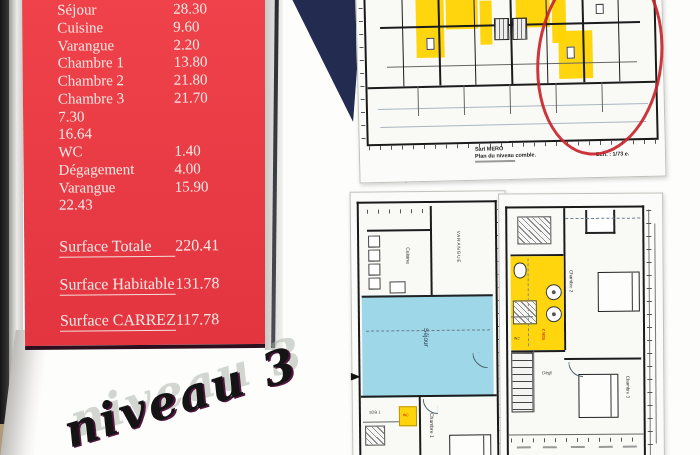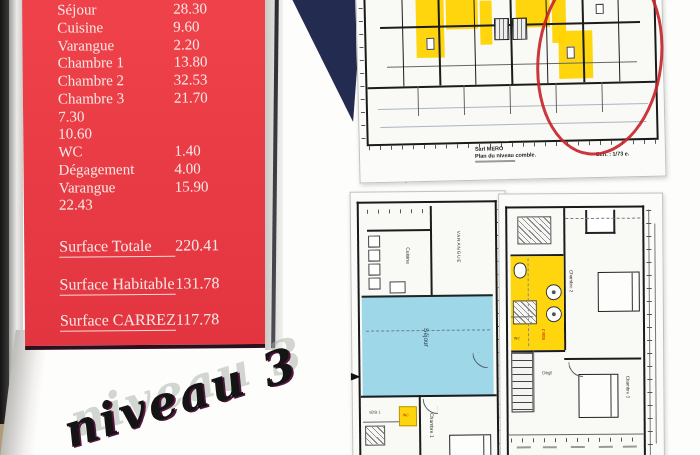--- a/index.html
+++ b/index.html
@@ -99,31 +99,31 @@
     <div class="row">
         <span class="lbl">Varangue</span>
         <span class="val">2.20</span>
       </div>
     <div class="row">
         <span class="lbl">Chambre 1</span>
         <span class="val">13.80</span>
       </div>
     <div class="row">
         <span class="lbl">Chambre 2</span>
-        <span class="val">32.53</span>
+        <span class="val">21.80</span>
       </div>
     <div class="row">
         <span class="lbl">Chambre 3</span>
         <span class="val">21.70</span>
       </div>
     <div class="row">
         <span class="val">7.30</span>
       </div>
     <div class="row">
-        <span class="val">10.60</span>
+        <span class="val">16.64</span>
       </div>
     <div class="row">
         <span class="lbl">WC</span>
         <span class="val">1.40</span>
       </div>
     <div class="row">
         <span class="lbl">Dégagement</span>
         <span class="val">4.00</span>
       </div>
     <div class="row">

